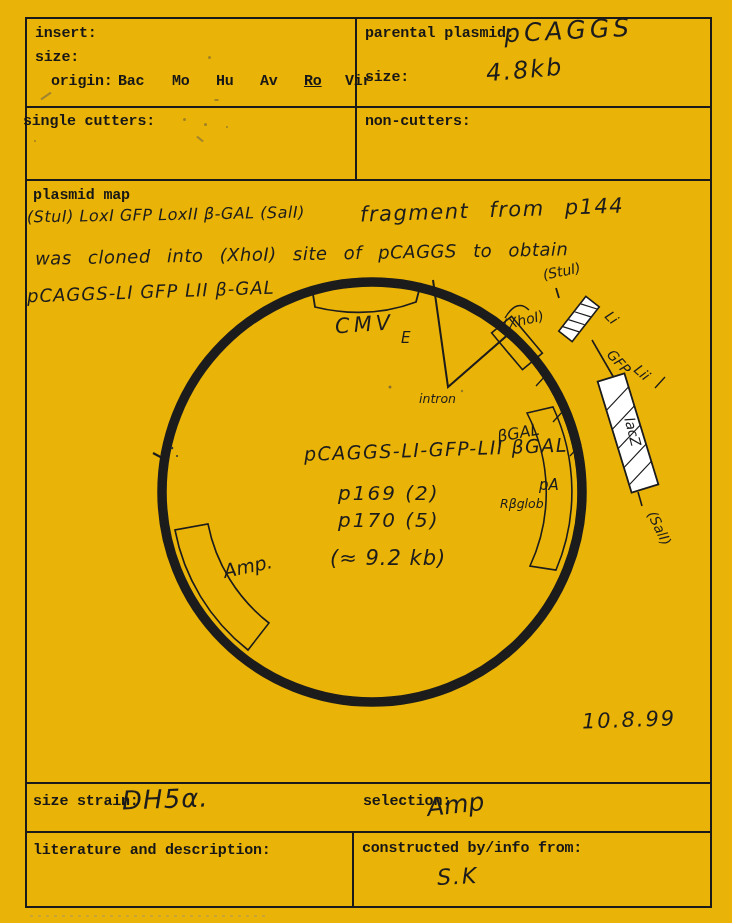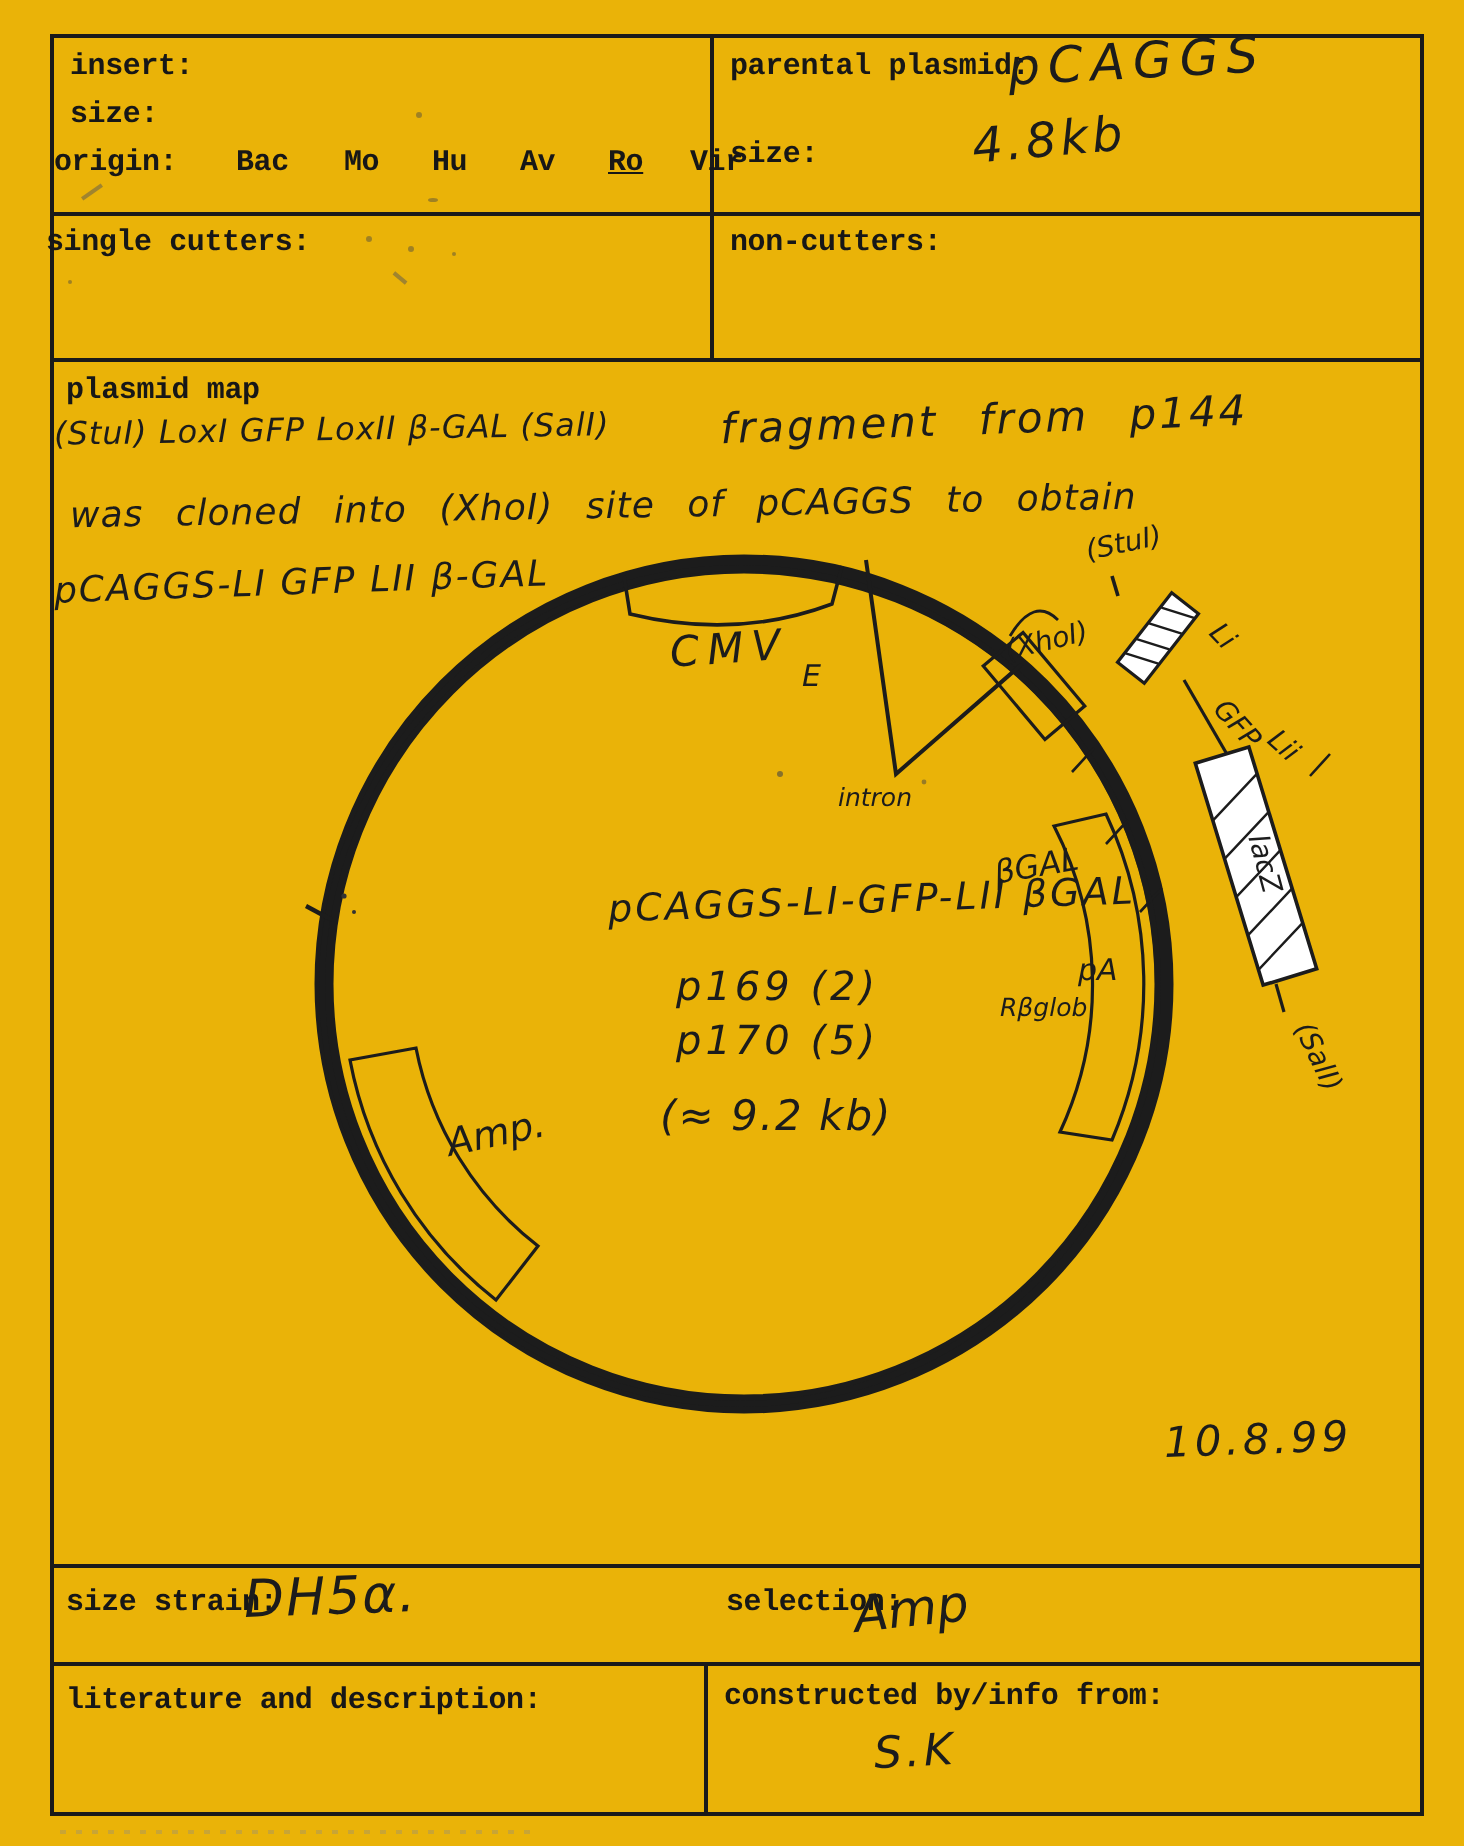--- a/index.html
+++ b/index.html
@@ -43,21 +43,21 @@
   <div class="outer-border" style="left:25px;top:17px;width:683px;height:887px;"></div>
   <div class="tline" style="left:355px;top:17px;width:2px;height:163px;"></div>
   <div class="tline" style="left:25px;top:106px;width:685px;height:2px;"></div>
   <div class="tline" style="left:25px;top:179px;width:685px;height:2px;"></div>
   <div class="tline" style="left:25px;top:782px;width:685px;height:2px;"></div>
   <div class="tline" style="left:25px;top:831px;width:685px;height:2px;"></div>
   <div class="tline" style="left:352px;top:831px;width:2px;height:75px;"></div>
 
   <div class="lbl" style="left:35px;top:25px;">insert:</div>
   <div class="lbl" style="left:35px;top:49px;">size:</div>
-  <div class="lbl" style="left:27px;top:73px;">origin:</div>
+  <div class="lbl" style="left:51px;top:73px;">origin:</div>
   <div class="lbl" style="left:118px;top:73px;">Bac</div>
   <div class="lbl" style="left:172px;top:73px;">Mo</div>
   <div class="lbl" style="left:216px;top:73px;">Hu</div>
   <div class="lbl" style="left:260px;top:73px;">Av</div>
   <div class="lbl" style="left:304px;top:73px;text-decoration:underline;">Ro</div>
 
   <div class="lbl" style="left:345px;top:73px;text-align:right;">Vir</div>
 
   <div class="lbl" style="left:365px;top:25px;">parental plasmid:</div>
   <div class="hw" style="left:504px;top:16px;font-size:25px;letter-spacing:4px;transform:rotate(-3deg);">pCAGGS</div>

